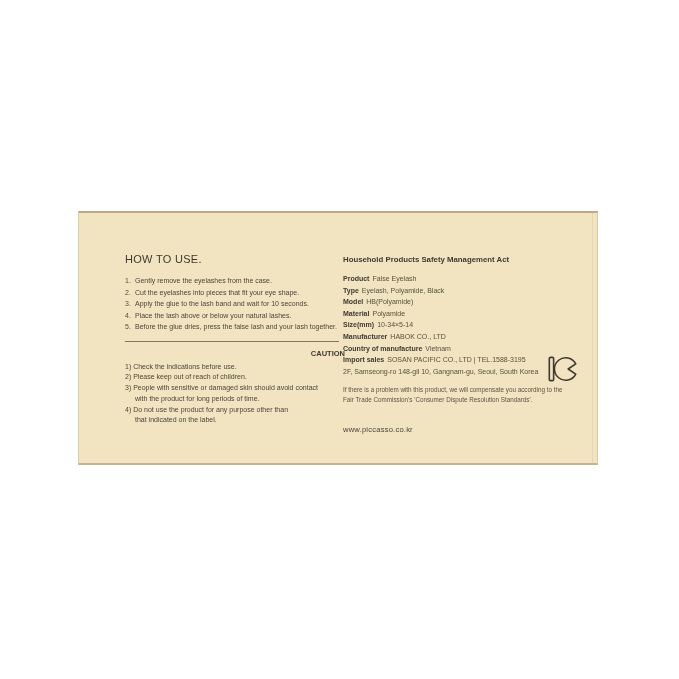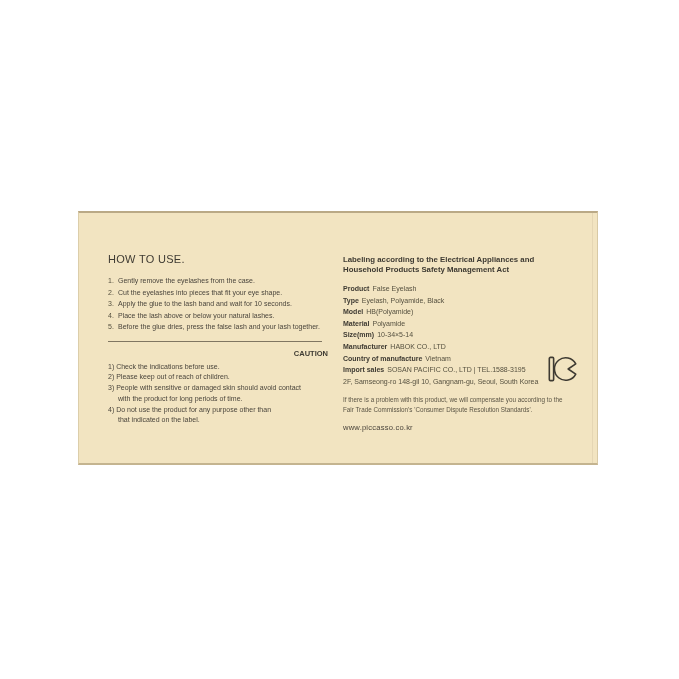--- a/index.html
+++ b/index.html
@@ -36,21 +36,21 @@
     top: 0;
     right: 4px;
     width: 1px;
     height: 100%;
     background: rgba(120, 100, 65, 0.10);
   }
 
   
   .col-left {
     position: absolute;
-    left: 29px;
+    left: 46px;
     top: 40px;
     width: 220px;
     color: #46413A;
   }
   .htu-title {
     font-size: 11px;
     font-weight: 400;
     letter-spacing: 0.3px;
     color: #3E3A32;
     margin: 0 0 10px 0;
@@ -123,21 +123,21 @@
     color: #55503F;
   }
   .disclaimer {
     margin-top: 8px;
     font-size: 6.3px;
     line-height: 10px;
     color: #5A5444;
     white-space: nowrap;
   }
   .website {
-    margin-top: 8px;
+    margin-top: 20px;
     font-size: 7.6px;
     letter-spacing: 0.2px;
     color: #4A443B;
   }
   .kc-mark {
     position: absolute;
     left: 469px;
     top: 141px;
     width: 30px;
     height: 30px;
@@ -179,21 +179,20 @@
       <div class="caution-title">CAUTION</div>
       <div class="caution-line">1) Check the indications before use.</div>
       <div class="caution-line">2) Please keep out of reach of children.</div>
       <div class="caution-line">3) People with sensitive or damaged skin should avoid contact</div>
       <div class="caution-line wrap-line">with the product for long periods of time.</div>
       <div class="caution-line">4) Do not use the product for any purpose other than</div>
       <div class="caution-line wrap-line">that indicated on the label.</div>
     </div>
 
     <div class="col-right">
-      <div class="label-heading">Labeling according to the Electrical Appliances and</div>
       <div class="label-heading">Household Products Safety Management Act</div>
 
       <div class="fields">
         <div class="field-row">
           <span class="field-label">Product</span><span class="field-value">False Eyelash</span>
         </div>
         <div class="field-row">
           <span class="field-label">Type</span><span class="field-value">Eyelash, Polyamide, Black</span>
         </div>
         <div class="field-row">

